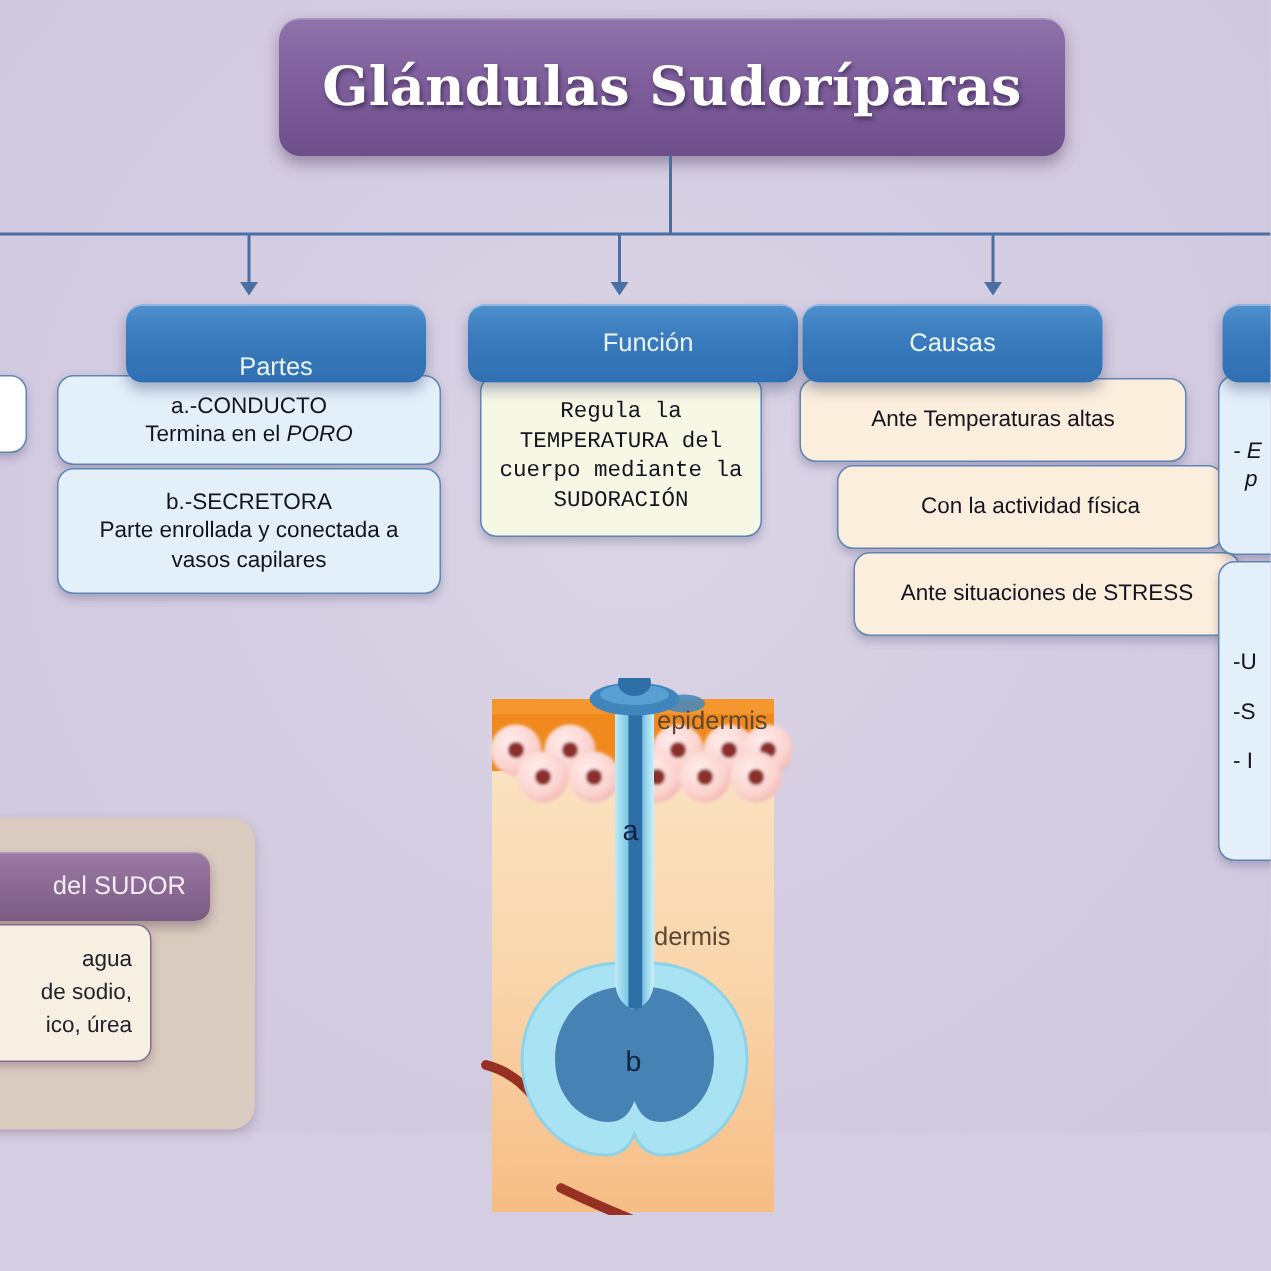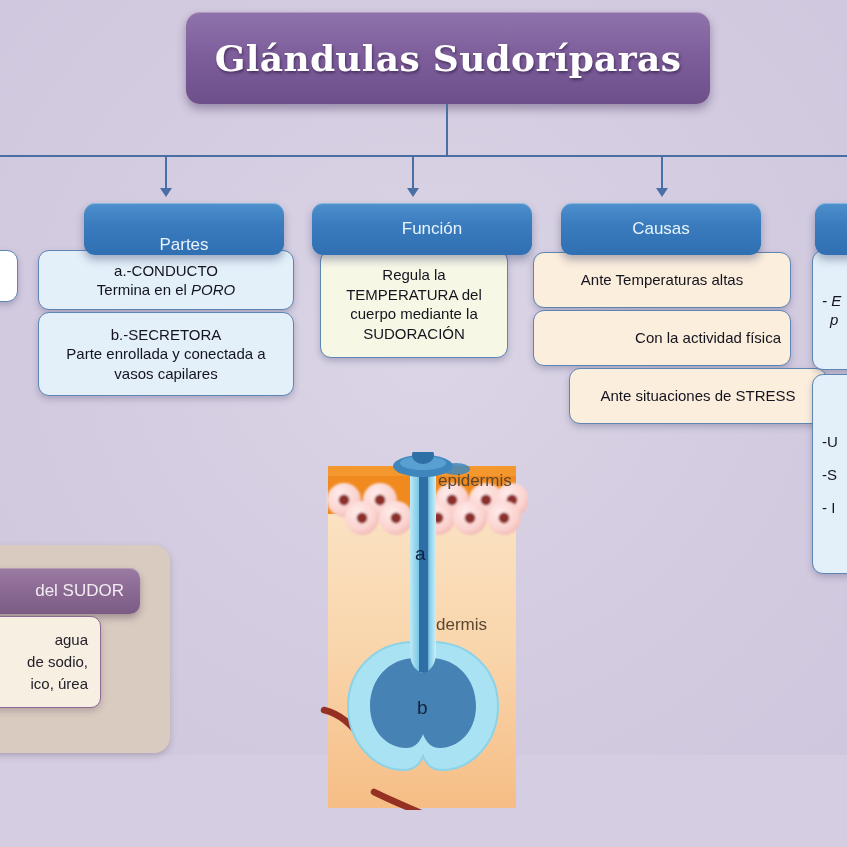--- a/index.html
+++ b/index.html
@@ -127,33 +127,33 @@
     <div>
       <div>b.-SECRETORA</div>
       <div>Parte enrollada y conectada a vasos capilares</div>
     </div>
   </div>
 
   <div class="branch-head" style="left:312px;top:203px;width:200px;padding-left:20px;">
     <span>Función</span>
   </div>
 
-  <div class="card card-cream" style="left:320px;top:250px;width:188px;height:108px;">
+  <div class="card card-cream" style="left:320px;top:250px;width:188px;height:108px;font-family:Liberation Mono, monospace;">
     <span>Regula la TEMPERATURA  del cuerpo mediante la SUDORACIÓN</span>
   </div>
 
-  <div class="branch-head" style="left:561px;top:203px;width:200px;text-align:center;">
+  <div class="branch-head" style="left:535px;top:203px;width:200px;text-align:center;">
     <span>Causas</span>
   </div>
 
   <div class="card card-peach" style="left:533px;top:252px;width:258px;height:56px;">
     <span>Ante Temperaturas altas</span>
   </div>
 
-  <div class="card card-peach" style="left:533px;top:310px;width:258px;height:56px;justify-content:flex-end;">
+  <div class="card card-peach" style="left:558px;top:310px;width:258px;height:56px;">
     <span>Con la actividad física</span>
   </div>
 
   <div class="card card-peach" style="left:533px;top:368px;width:258px;height:56px;margin-left:36px;">
     <span>Ante situaciones de STRESS</span>
   </div>
 
   <div class="branch-head" style="left:815px;top:203px;width:200px;"></div>
 
   <div class="card card-blue" style="left:812px;top:250px;width:200px;height:120px;justify-content:flex-start;">

